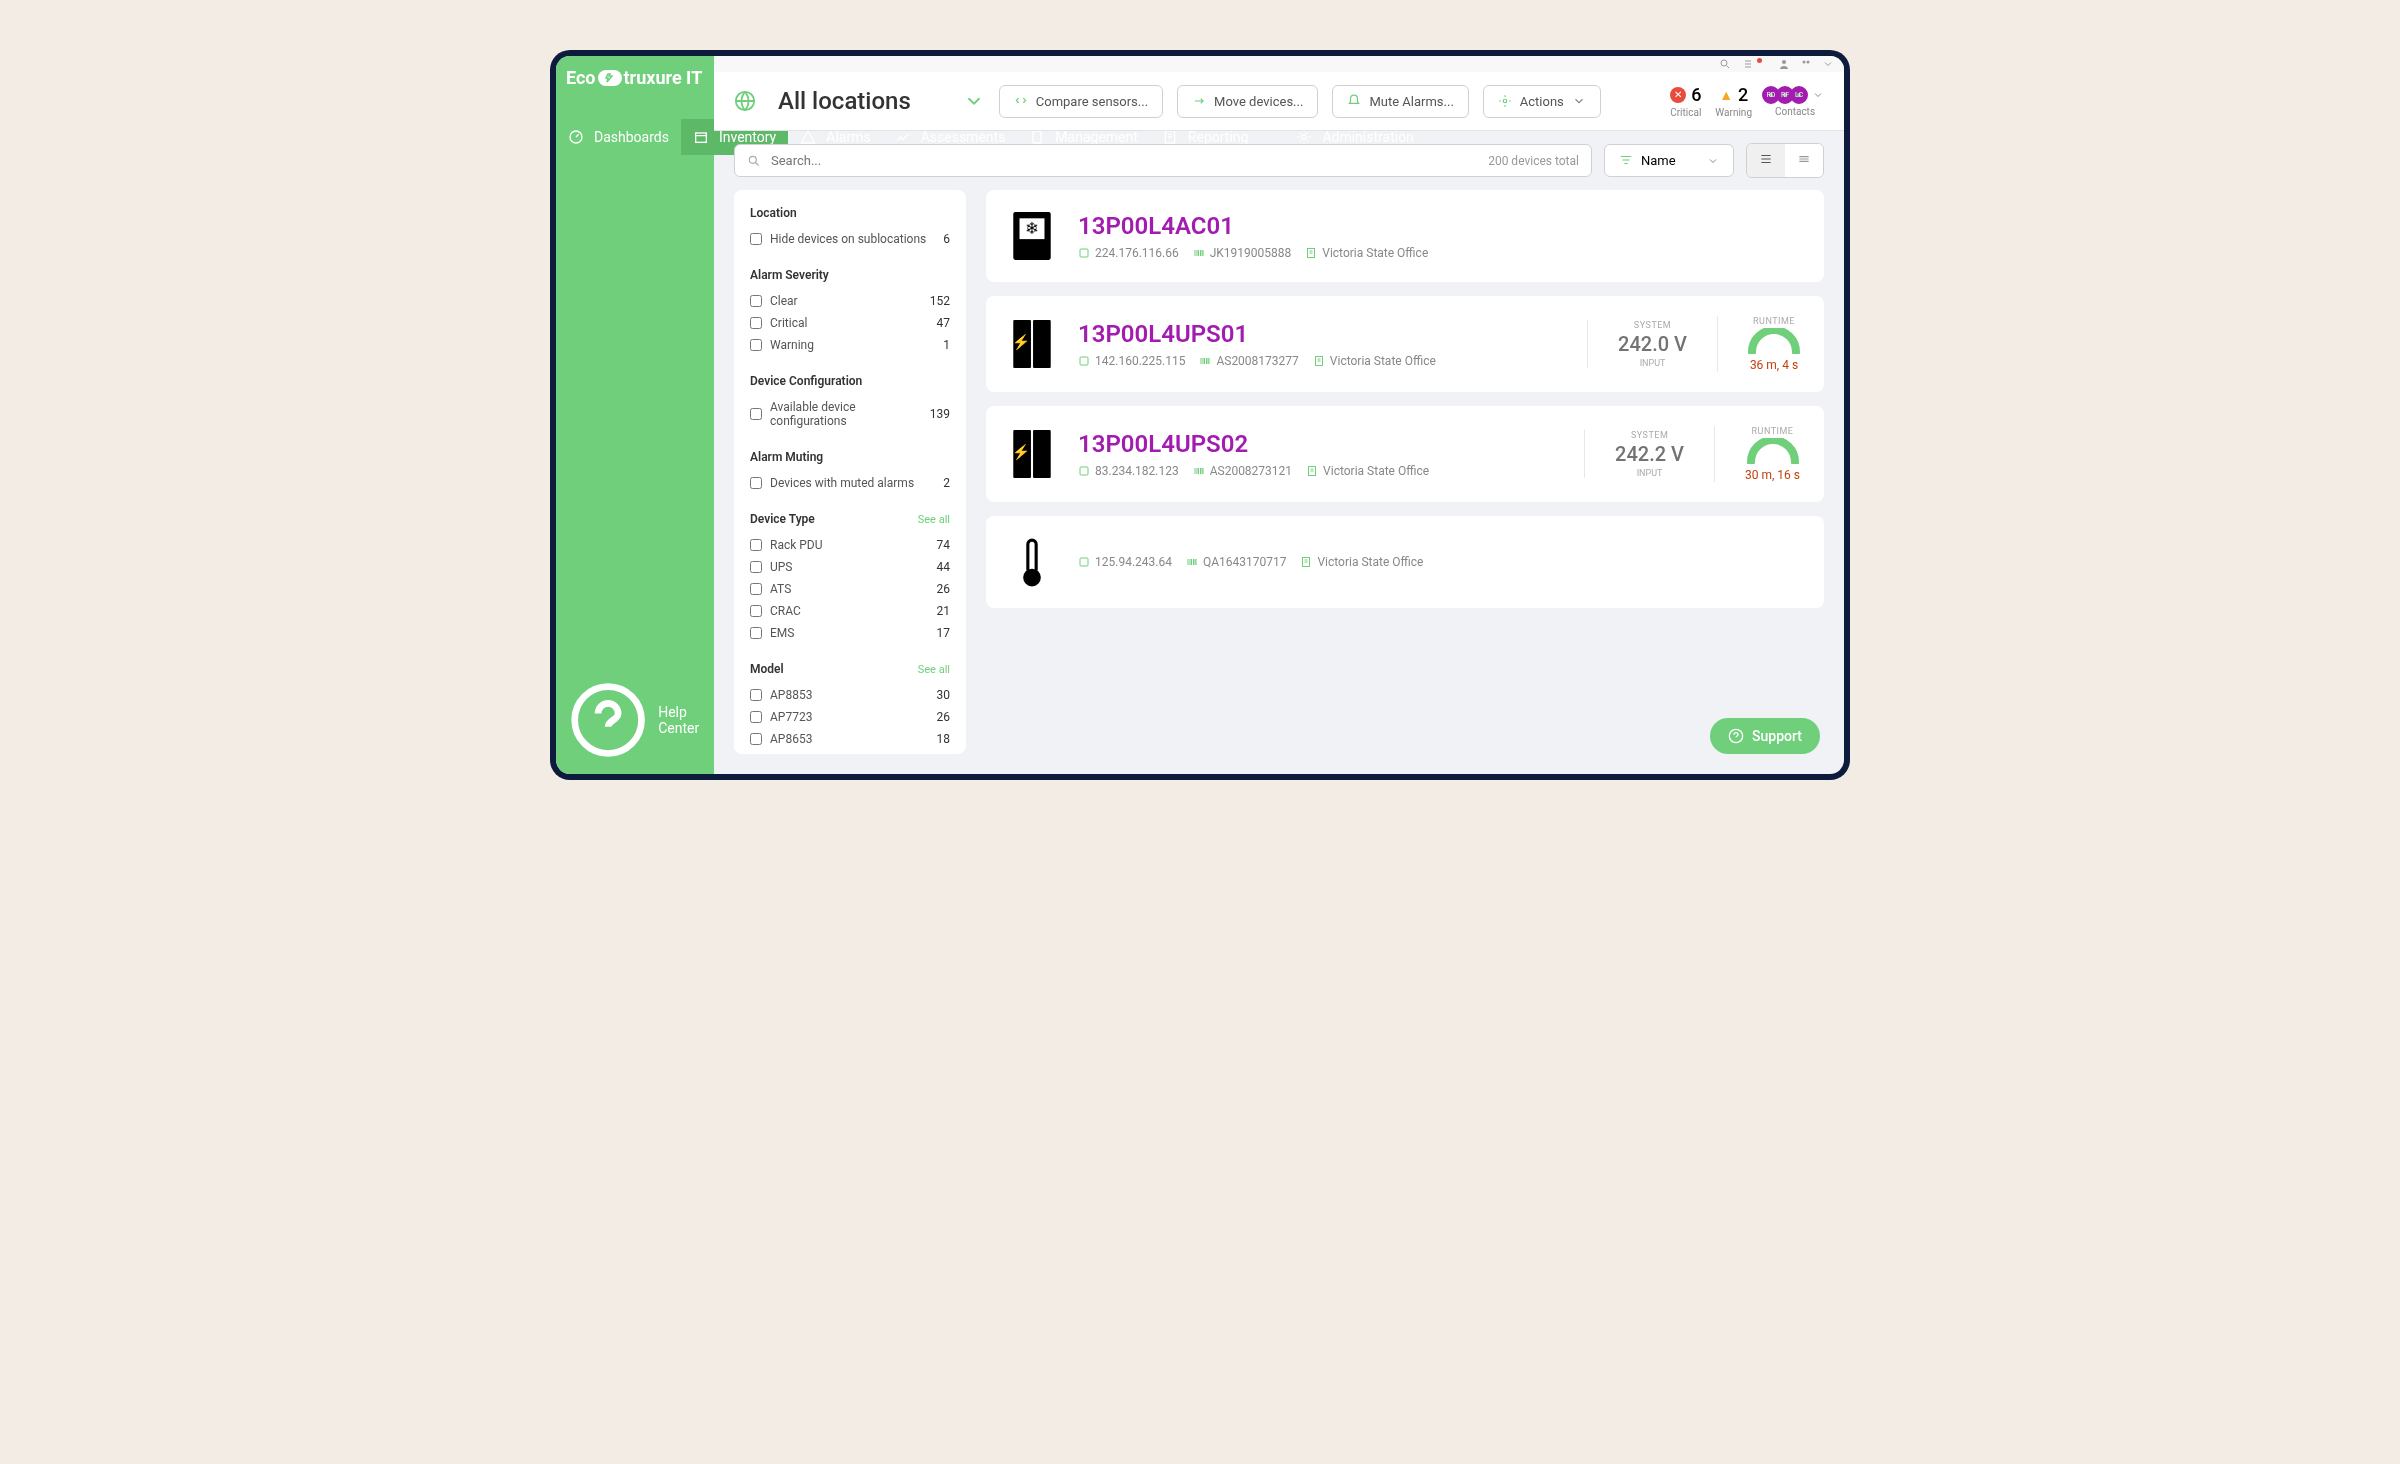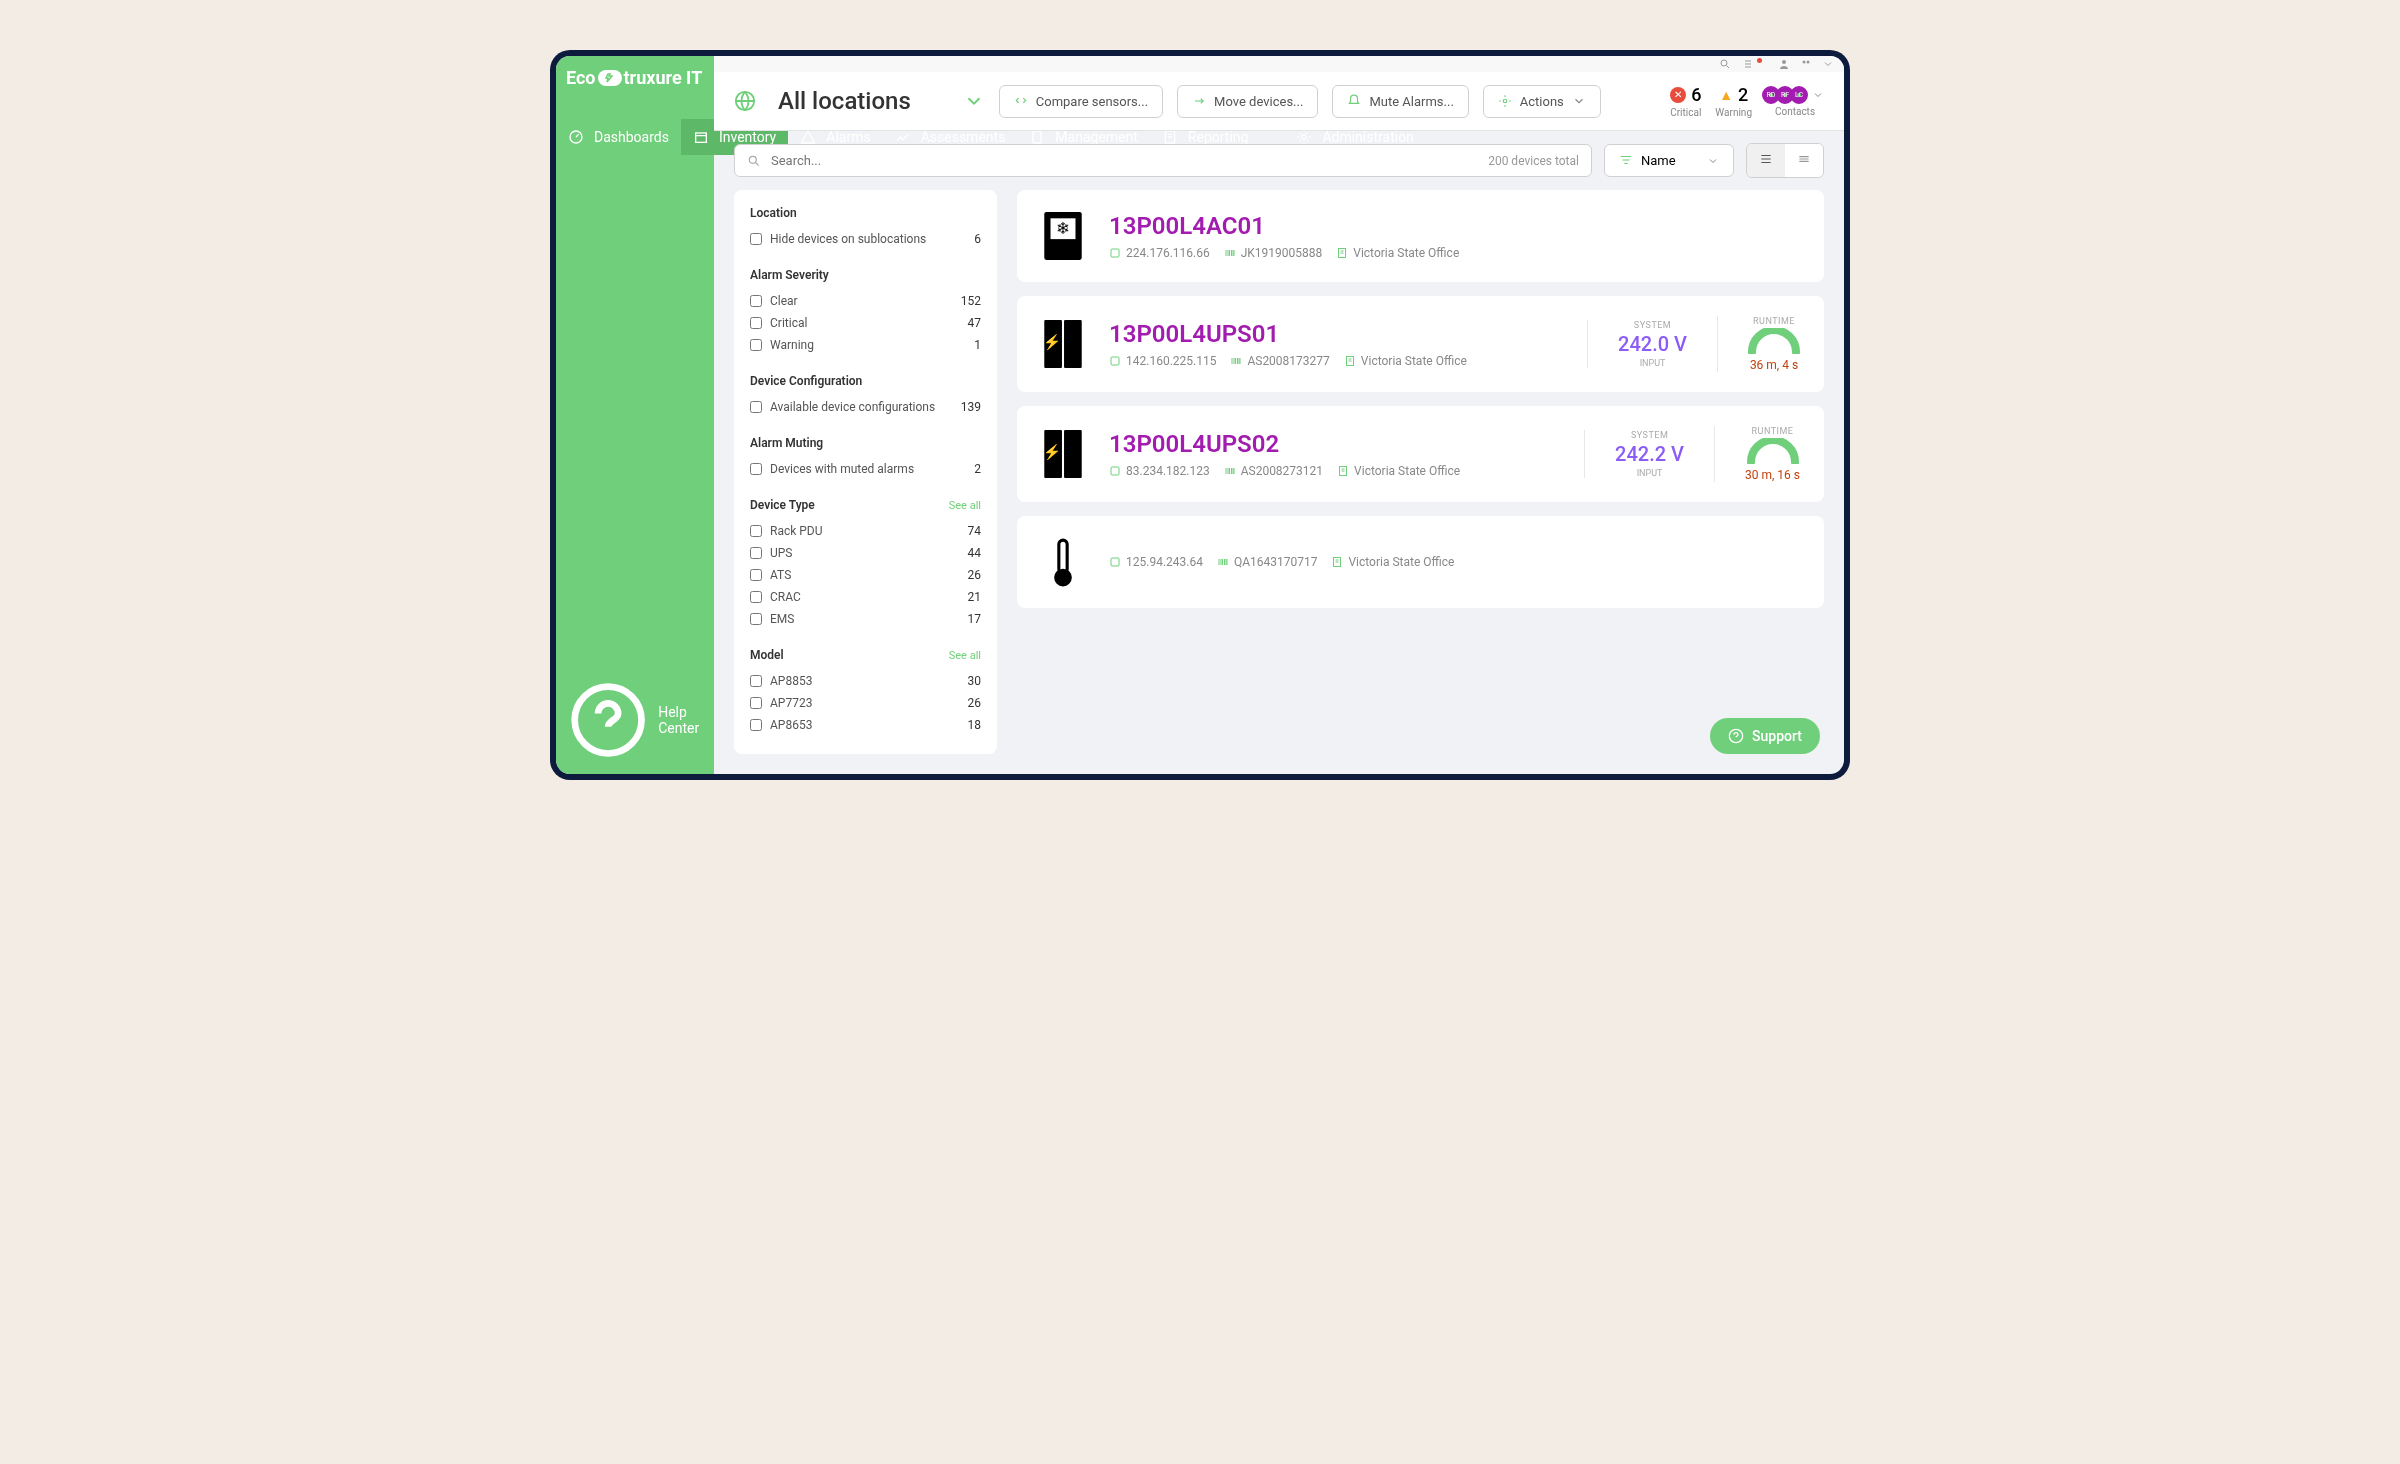--- a/index.html
+++ b/index.html
@@ -36,39 +36,39 @@
 .avatar{width:18px;height:18px;border-radius:50%;background:#6fcf7a;color:#fff;font-size:7px;display:flex;align-items:center;justify-content:center;margin-left:-4px;border:7px solid #a21caf}
 .search-row{padding:12px 20px;display:flex;gap:12px;align-items:center}
 .search-box{flex:1;border:1px solid #d0d0d0;border-radius:6px;padding:8px 12px;display:flex;align-items:center;gap:10px;background:#fff}
 .search-box input{border:none;outline:none;flex:1;font-size:13px}
 .search-total{font-size:12px;color:#999}
 .sort-btn{border:1px solid #d0d0d0;background:#fff;border-radius:6px;padding:8px 14px;font-size:13px;display:flex;align-items:center;gap:10px;cursor:pointer;width:130px;justify-content:space-between}
 .view-toggle{border:1px solid #d0d0d0;border-radius:6px;display:flex;overflow:hidden}
 .view-btn{padding:8px 12px;background:#fff;cursor:pointer;border:none}
 .view-btn.active{background:#f0f0f0}
 .content{flex:1;display:flex;overflow:hidden;padding:0 20px 20px;gap:20px}
-.filters{width:263px;background:#fff;border-radius:8px;padding:16px;overflow-y:auto;font-size:12px;flex-shrink:0}
+.filters{width:232px;background:#fff;border-radius:8px;padding:16px;overflow-y:auto;font-size:12px;flex-shrink:0}
 .filter-group{margin-bottom:18px}
 .filter-title{font-weight:600;color:#333;margin-bottom:8px;display:flex;justify-content:space-between;align-items:center}
 .see-all{color:#6fcf7a;font-weight:400;font-size:11px;cursor:pointer}
 .filter-item{display:flex;align-items:center;gap:8px;padding:4px 0;color:#555}
 .filter-item input{width:12px;height:12px}
 .filter-item .count{margin-left:auto;color:#333}
 .device-list{flex:1;display:flex;flex-direction:column;gap:14px;overflow-y:auto}
 .device-card{background:#fff;border-radius:8px;padding:20px 24px;display:flex;align-items:center;gap:24px}
 .device-ico{width:44px;height:52px;flex-shrink:0;display:flex;align-items:center;justify-content:center}
 .device-info{flex:1}
 .device-name{font-size:24px;font-weight:600;color:#a21caf;margin-bottom:6px}
 .device-meta{display:flex;gap:14px;font-size:12px;color:#888;align-items:center}
 .meta-item{display:flex;align-items:center;gap:5px}
 .meta-ico{width:12px;height:12px;color:#6fcf7a}
 .device-stats{display:flex;gap:30px;align-items:center}
 .stat-block{display:flex;flex-direction:column;align-items:center;gap:2px;border-left:1px solid #e8e8e8;padding-left:30px}
 .stat-label{font-size:9px;color:#aaa;letter-spacing:.5px}
-.stat-value{font-size:20px;font-weight:500;color:#8b5cf6}
+.stat-value{font-size:20px;font-weight:500;color:#737373}
 .stat-sub{font-size:9px;color:#aaa}
 .runtime-arc{width:52px;height:26px;position:relative;margin-bottom:2px}
 .runtime-text{font-size:12px;color:#c2410c}
 .support-btn{position:absolute;bottom:20px;right:24px;background:#6fcf7a;color:#fff;border:none;border-radius:20px;padding:10px 18px;font-size:14px;font-weight:500;display:flex;align-items:center;gap:8px;cursor:pointer}
 </style>
 </head>
 <body>
 
 <div class="app">
 <div class="app-inner">

